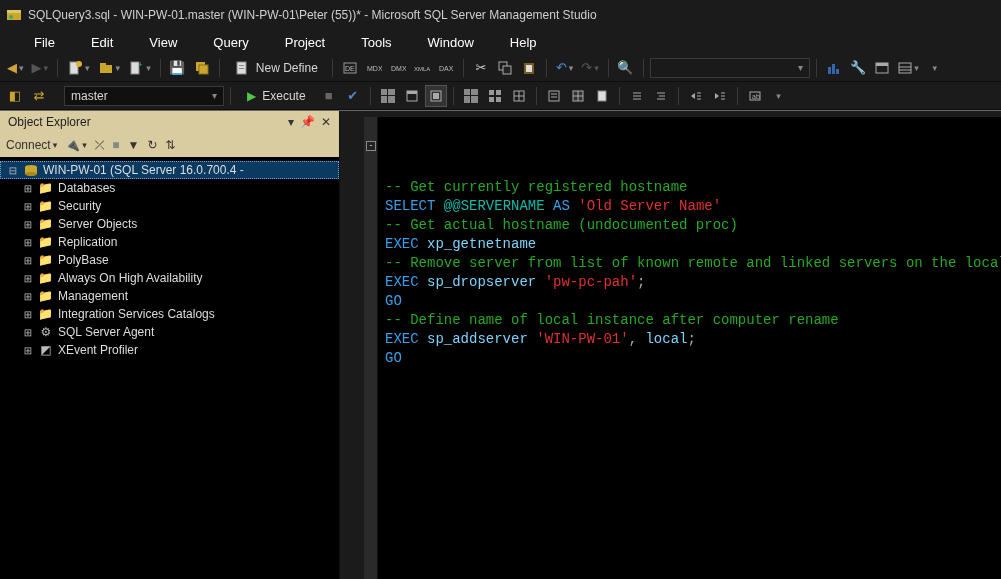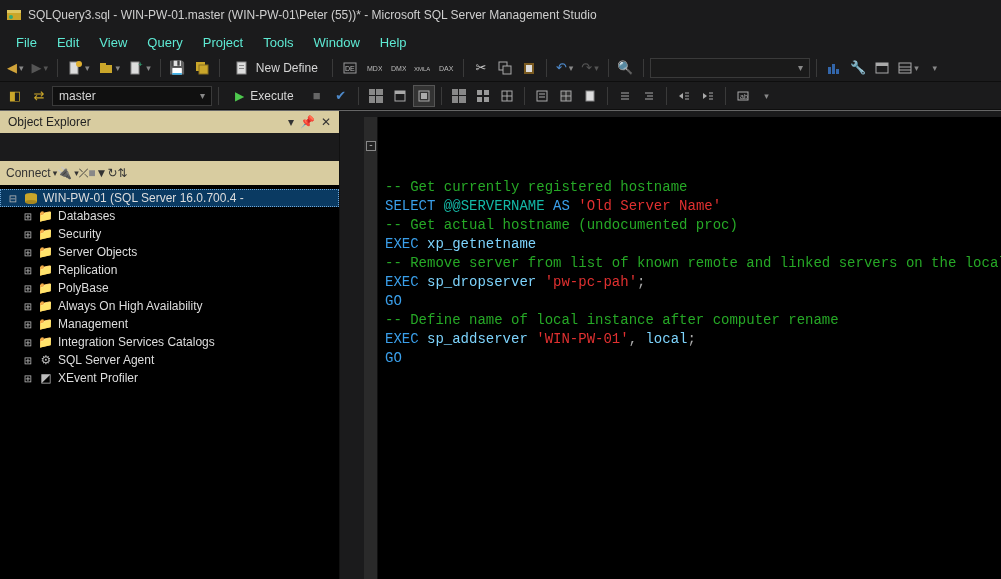--- a/index.html
+++ b/index.html
@@ -30,23 +30,24 @@
     width: 16px; height: 16px;
   }
 
   
   .menubar {
     height: 24px;
     background: #1b1b1c;
     display: flex;
     align-items: center;
     padding: 0 6px;
-    gap: 0;
+    gap: 16px;
     font-size: 13px;
-    color: #5eead4;
+    color: #ffffff;
+    margin-left: 18px;
   }
   .menubar .menuitem {
     padding: 3px 10px;
     cursor: pointer;
   }
 
   
   .toolbar {
     height: 28px;
     background: #1b1b1c;
@@ -81,21 +82,21 @@
     background: #101010;
     border: 1px solid #3a3a3a;
     color: #d6d6d6;
     display: flex; align-items: center;
     padding: 0 6px;
     min-width: 150px;
     gap: 8px;
     justify-content: space-between;
   }
   .toolbar .combo .caret { color: #888; font-size: 10px; }
-  .toolbar .dbcombo { min-width: 160px; }
+  .toolbar .dbcombo { min-width: 160px; margin-left: 12px; }
   .toolbar .searchcombo { min-width: 160px; background:#1a1a1a; }
 
   .execute-btn {
     display: flex; align-items: center; gap: 6px;
     height: 22px; padding: 0 10px;
     cursor: pointer; color: #d6d6d6;
   }
   .execute-btn .play { color: #4ec94e; }
 
   .cluster {
@@ -138,24 +139,23 @@
     display: flex; align-items: center;
     padding: 0 8px;
     font-size: 12px;
     justify-content: space-between;
   }
   .oe-title .ctrls { display:flex; gap:6px; color:#333; font-size:12px; }
   .oe-toolbar {
     background: #d8cca0;
     height: 24px;
     display: flex; align-items: center;
-    padding: 0 6px; 
+    padding: 0 6px; gap: 8px;
     color: #333;
     font-size: 12px;
-    margin-top: 28px;
   }
   .oe-toolbar .tbtn { cursor:pointer; display:flex; align-items:center; gap:2px; }
   .oe-toolbar .caret { font-size:9px; }
   .oe-tree {
     flex:1;
     background: #000;
     color: #ddd;
     padding: 4px 0;
     overflow-y: auto;
   }

